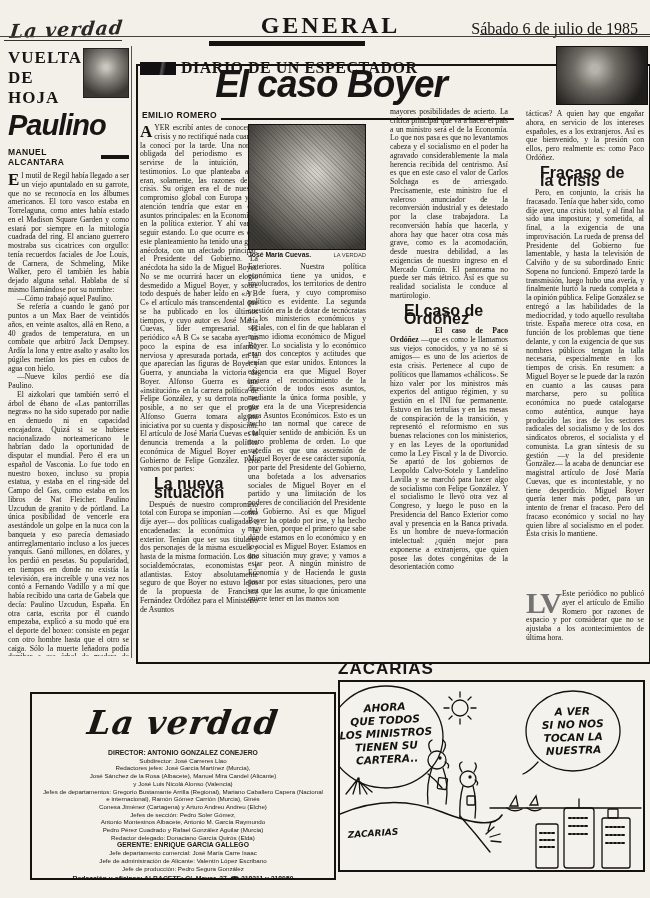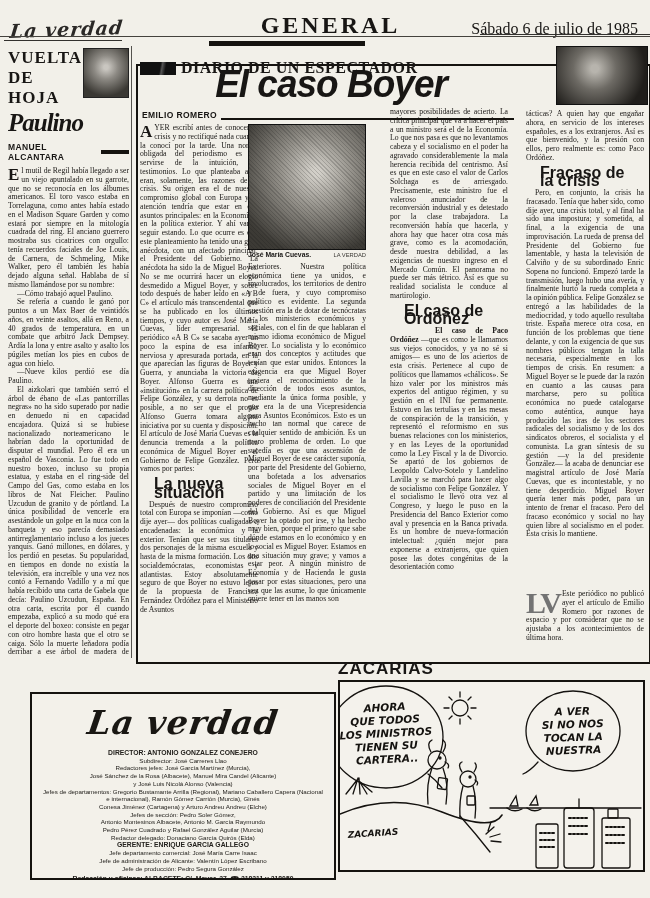--- a/index.html
+++ b/index.html
@@ -14,21 +14,21 @@
   .header-date{position:absolute;right:12px;top:20px;font-size:16px;}
   .date-underline{position:absolute;right:0;top:34px;width:170px;height:1px;background:#33312e;}
   .header-rule{position:absolute;left:0;top:36px;width:650px;height:1px;background:#44423d;}
   .col-divider{position:absolute;left:131px;top:46px;width:1px;height:612px;background:#55534e;}
 
   
   .vuelta{position:absolute;left:8px;top:48px;width:121px;height:608px;overflow:hidden;}
   .vuelta-kicker{font-weight:bold;font-size:17px;line-height:20px;letter-spacing:1px;width:76px;}
   .vuelta-photo{position:absolute;right:0;top:0;width:44px;height:48px;border:1px solid #222;
     background:radial-gradient(circle at 50% 38%,#c9c6c0 6%,#8d8a84 32%,#3a3833 78%);}
-  .vuelta-title{margin-top:1px;font-family:Liberation Serif, serif;font-style:italic;font-weight:900;font-size:25px;letter-spacing:-1px;}
+  .vuelta-title{margin-top:1px;font-family:Liberation Sans, sans-serif;font-style:italic;font-weight:900;font-size:29px;letter-spacing:-1px;}
   .vuelta-author{margin-top:5px;font-family:"Liberation Sans",sans-serif;font-weight:bold;font-size:8.5px;letter-spacing:.4px;display:flex;align-items:center;gap:3px;}
   .vuelta-author .bar{display:inline-block;width:30px;height:4px;background:#15130f;}
   .vuelta-body{margin-top:5px;font-size:7.7px;line-height:8.75px;text-align:justify;}
   .vuelta-body p{margin:0;text-indent:9px;}
   .vuelta-body p.first{text-indent:0;}
   .dropcap{float:left;font-size:17px;line-height:15px;font-weight:bold;margin:0 2px 0 0;}
 
   
   .article-frame{position:absolute;left:136px;top:64px;width:511px;height:596px;border:2px solid #15130f;}
   .article-kicker{position:absolute;left:140px;top:59px;display:flex;align-items:center;gap:5px;}

